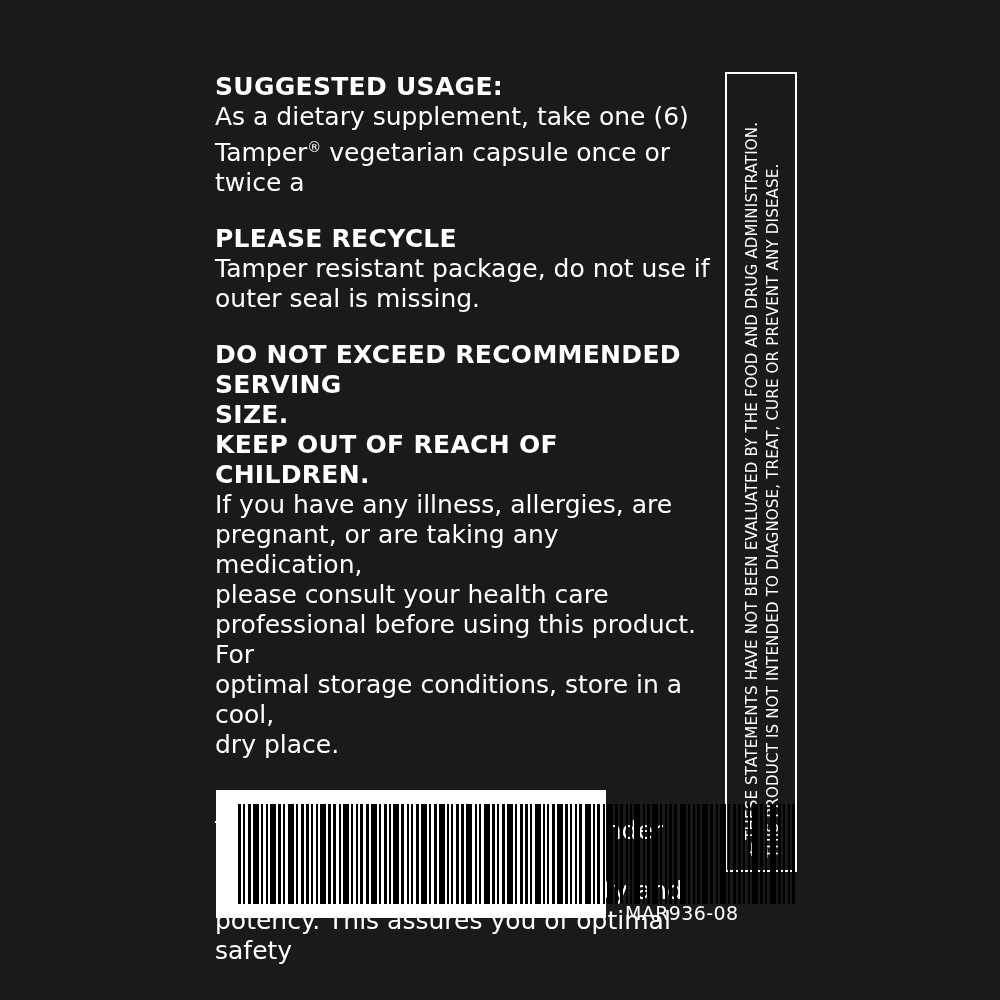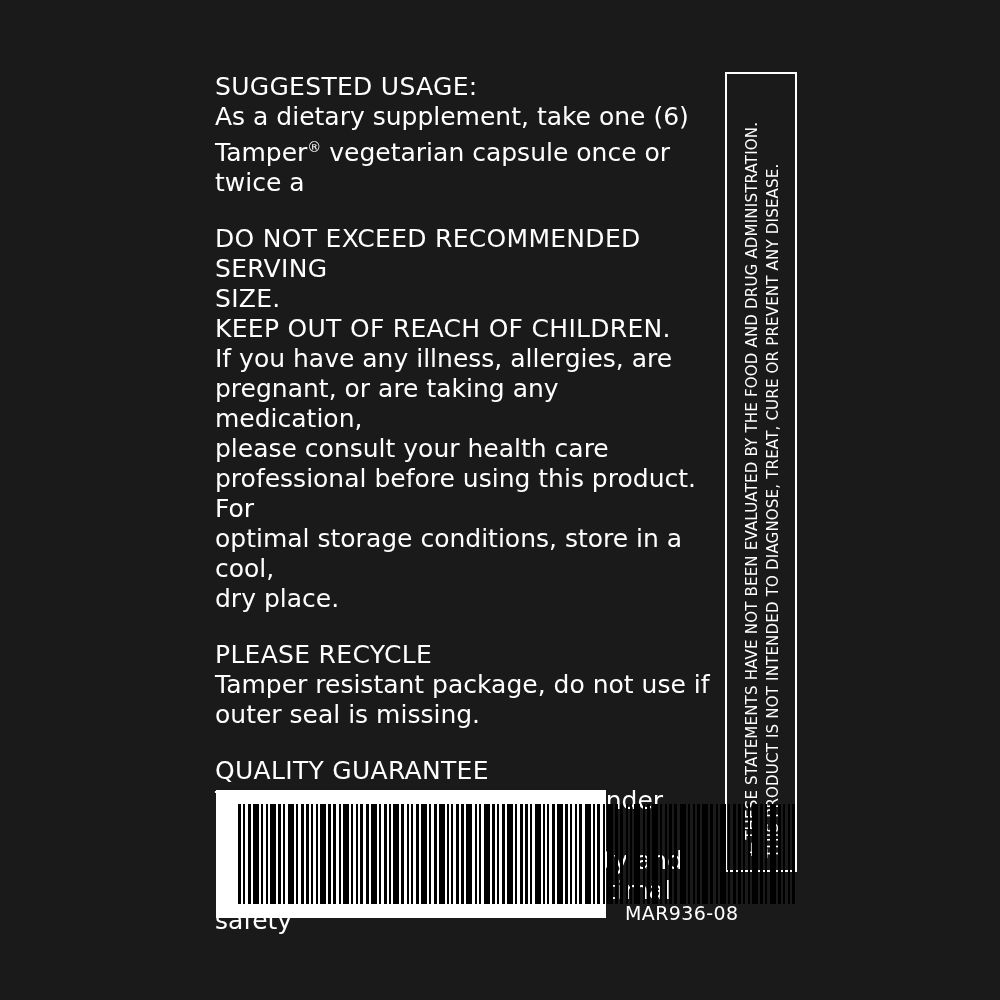--- a/index.html
+++ b/index.html
@@ -30,21 +30,21 @@
   }
   .block {
     margin-bottom: 26px;
   }
   .block:last-child { margin-bottom: 0; }
 
   .heading {
     font-size: 25px;
     line-height: 30px;
     letter-spacing: 0.3px;
-    font-weight: 400;
+    font-weight: 700;
     white-space: pre-line;
   }
   .body {
     font-size: 25px;
     line-height: 30px;
     font-weight: 400;
     white-space: pre-line;
   }
   .sup {
     font-size: 14px;
@@ -121,38 +121,38 @@
 
   <div class="text-col">
 
     <div class="block">
       <div class="heading">SUGGESTED USAGE:</div>
       <div class="body">As a dietary supplement, take one (6)</div>
       <div class="body"><span>Tamper</span><span class="sup">®</span><span> vegetarian capsule once or twice a</span></div>
     </div>
 
     <div class="block">
+      <div class="heading">PLEASE RECYCLE</div>
+      <div class="body">Tamper resistant package, do not use if
+outer seal is missing.</div>
+    </div>
+
+    <div class="block">
       <div class="heading">DO NOT EXCEED RECOMMENDED SERVING
 SIZE.
 KEEP OUT OF REACH OF CHILDREN.</div>
       <div class="body">If you have any illness, allergies, are
 pregnant, or are taking any medication,
 please consult your health care
 professional before using this product.  For
 optimal storage conditions, store in a cool,
 dry place.</div>
     </div>
 
     <div class="block">
-      <div class="heading">PLEASE RECYCLE</div>
-      <div class="body">Tamper resistant package, do not use if
-outer seal is missing.</div>
-    </div>
-
-    <div class="block">
       <div class="heading">QUALITY GUARANTEE</div>
       <div class="body">This product is manufactured under strict
 quality control to maintain purity and
 potency. This assures you of optimal safety</div>
     </div>
 
   </div>
 
   <div class="disclaimer-box">
     <div class="disclaimer-inner">

